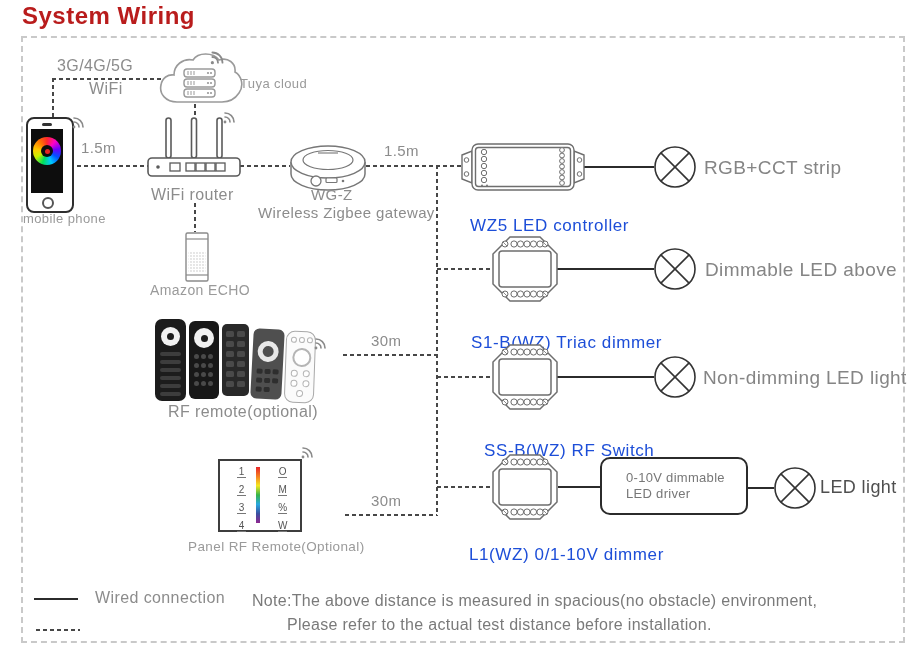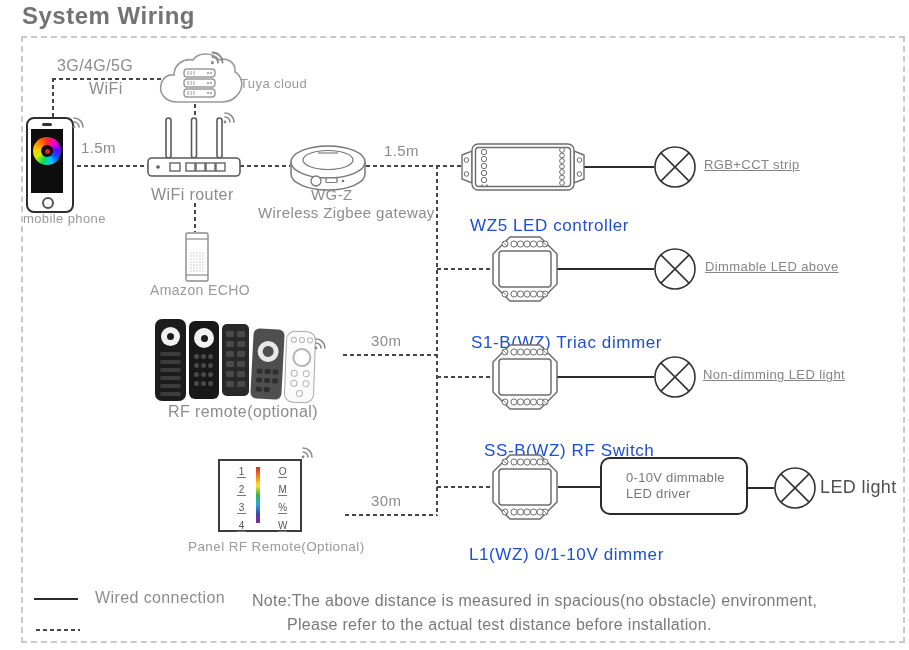--- a/index.html
+++ b/index.html
@@ -1,30 +1,30 @@
 <!DOCTYPE html>
 <html><head>
 <meta charset="utf-8">
 <style>
   html,body{margin:0;padding:0;background:#fff;}
   .stage{position:relative;width:909px;height:650px;background:#fff;
          font-family:"Liberation Sans",sans-serif;overflow:hidden;}
   .abs{position:absolute;}
-  .page-title{left:22px;top:2px;font-size:24px;font-weight:600;letter-spacing:.5px;color:#737373;}
+  .page-title{left:22px;top:2px;font-size:24px;font-weight:600;letter-spacing:.5px;color:#b91c1c;}
   .frame{left:21px;top:36px;width:880px;height:603px;border:2px dashed #c9c9c9;}
   
   .dash-h{height:2px;background:repeating-linear-gradient(90deg,#474747 0 4px,transparent 4px 7px);}
   .dash-v{width:2px;background:repeating-linear-gradient(180deg,#474747 0 4px,transparent 4px 7px);}
   .wire-h{height:2px;background:#2b2b2b;}
   
   .cap{color:#9a9a9a;font-size:13px;letter-spacing:.4px;}
   .lbl{color:#8c8c8c;font-size:16px;letter-spacing:.4px;}
   .dist{color:#8c8c8c;font-size:15px;letter-spacing:.4px;}
   .devname{color:#1d4ed8;font-size:17px;letter-spacing:.6px;margin-top:24px;}
-  .load{color:#858585;font-size:13px;letter-spacing:.4px;text-decoration:underline;}
+  .load{color:#858585;font-size:19px;letter-spacing:.4px;}
   .load-dark{color:#4f4f4f;font-size:18px;letter-spacing:.4px;}
   
   .phone{left:26px;top:117px;width:44px;height:92px;border:2.5px solid #2e2e2e;border-radius:8px;background:#fff;}
   .phone .spk{position:absolute;left:14px;top:4px;width:10px;height:2.5px;background:#333;border-radius:2px;}
   .phone .scr{position:absolute;left:3px;top:10px;width:32px;height:64px;background:#0d0d0d;}
   .phone .ring{position:absolute;left:2px;top:8px;width:28px;height:28px;border-radius:50%;
       background:conic-gradient(#ff2a2a,#ff00c8,#6a00ff,#0050ff,#00c8ff,#00e05a,#c8f000,#ffc800,#ff7800,#ff2a2a);}
   .phone .hole{position:absolute;left:8px;top:8px;width:12px;height:12px;border-radius:50%;background:#0d0d0d;}
   .phone .dot{position:absolute;left:11.5px;top:11.5px;width:5px;height:5px;border-radius:50%;background:#e62222;}
   .phone .home{position:absolute;left:14px;bottom:2px;width:8px;height:8px;border:2px solid #555;border-radius:50%;background:#fff;}

